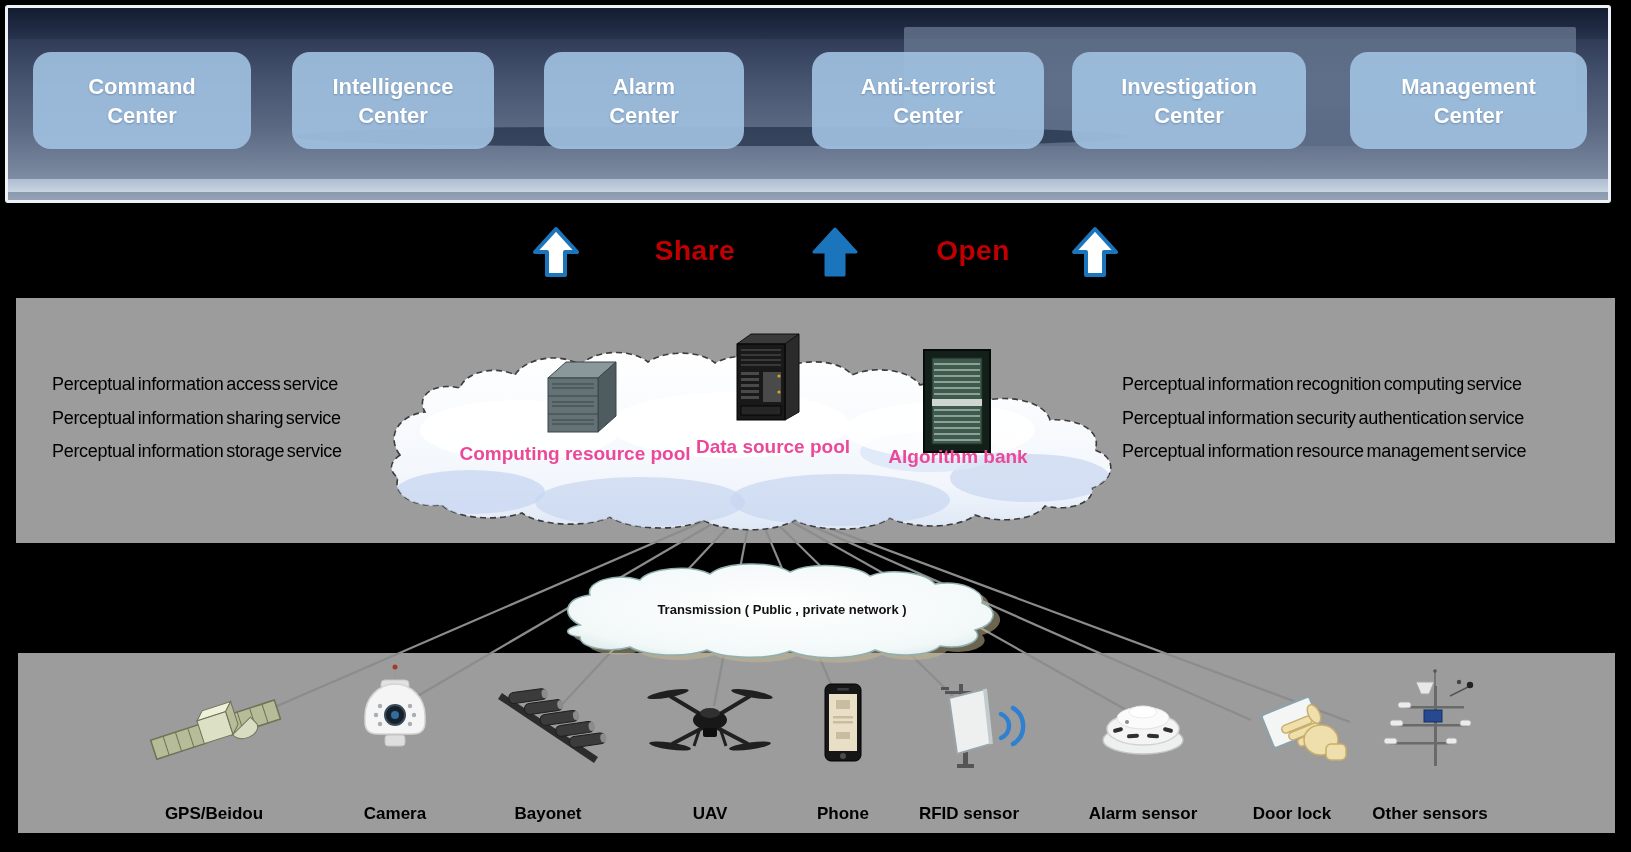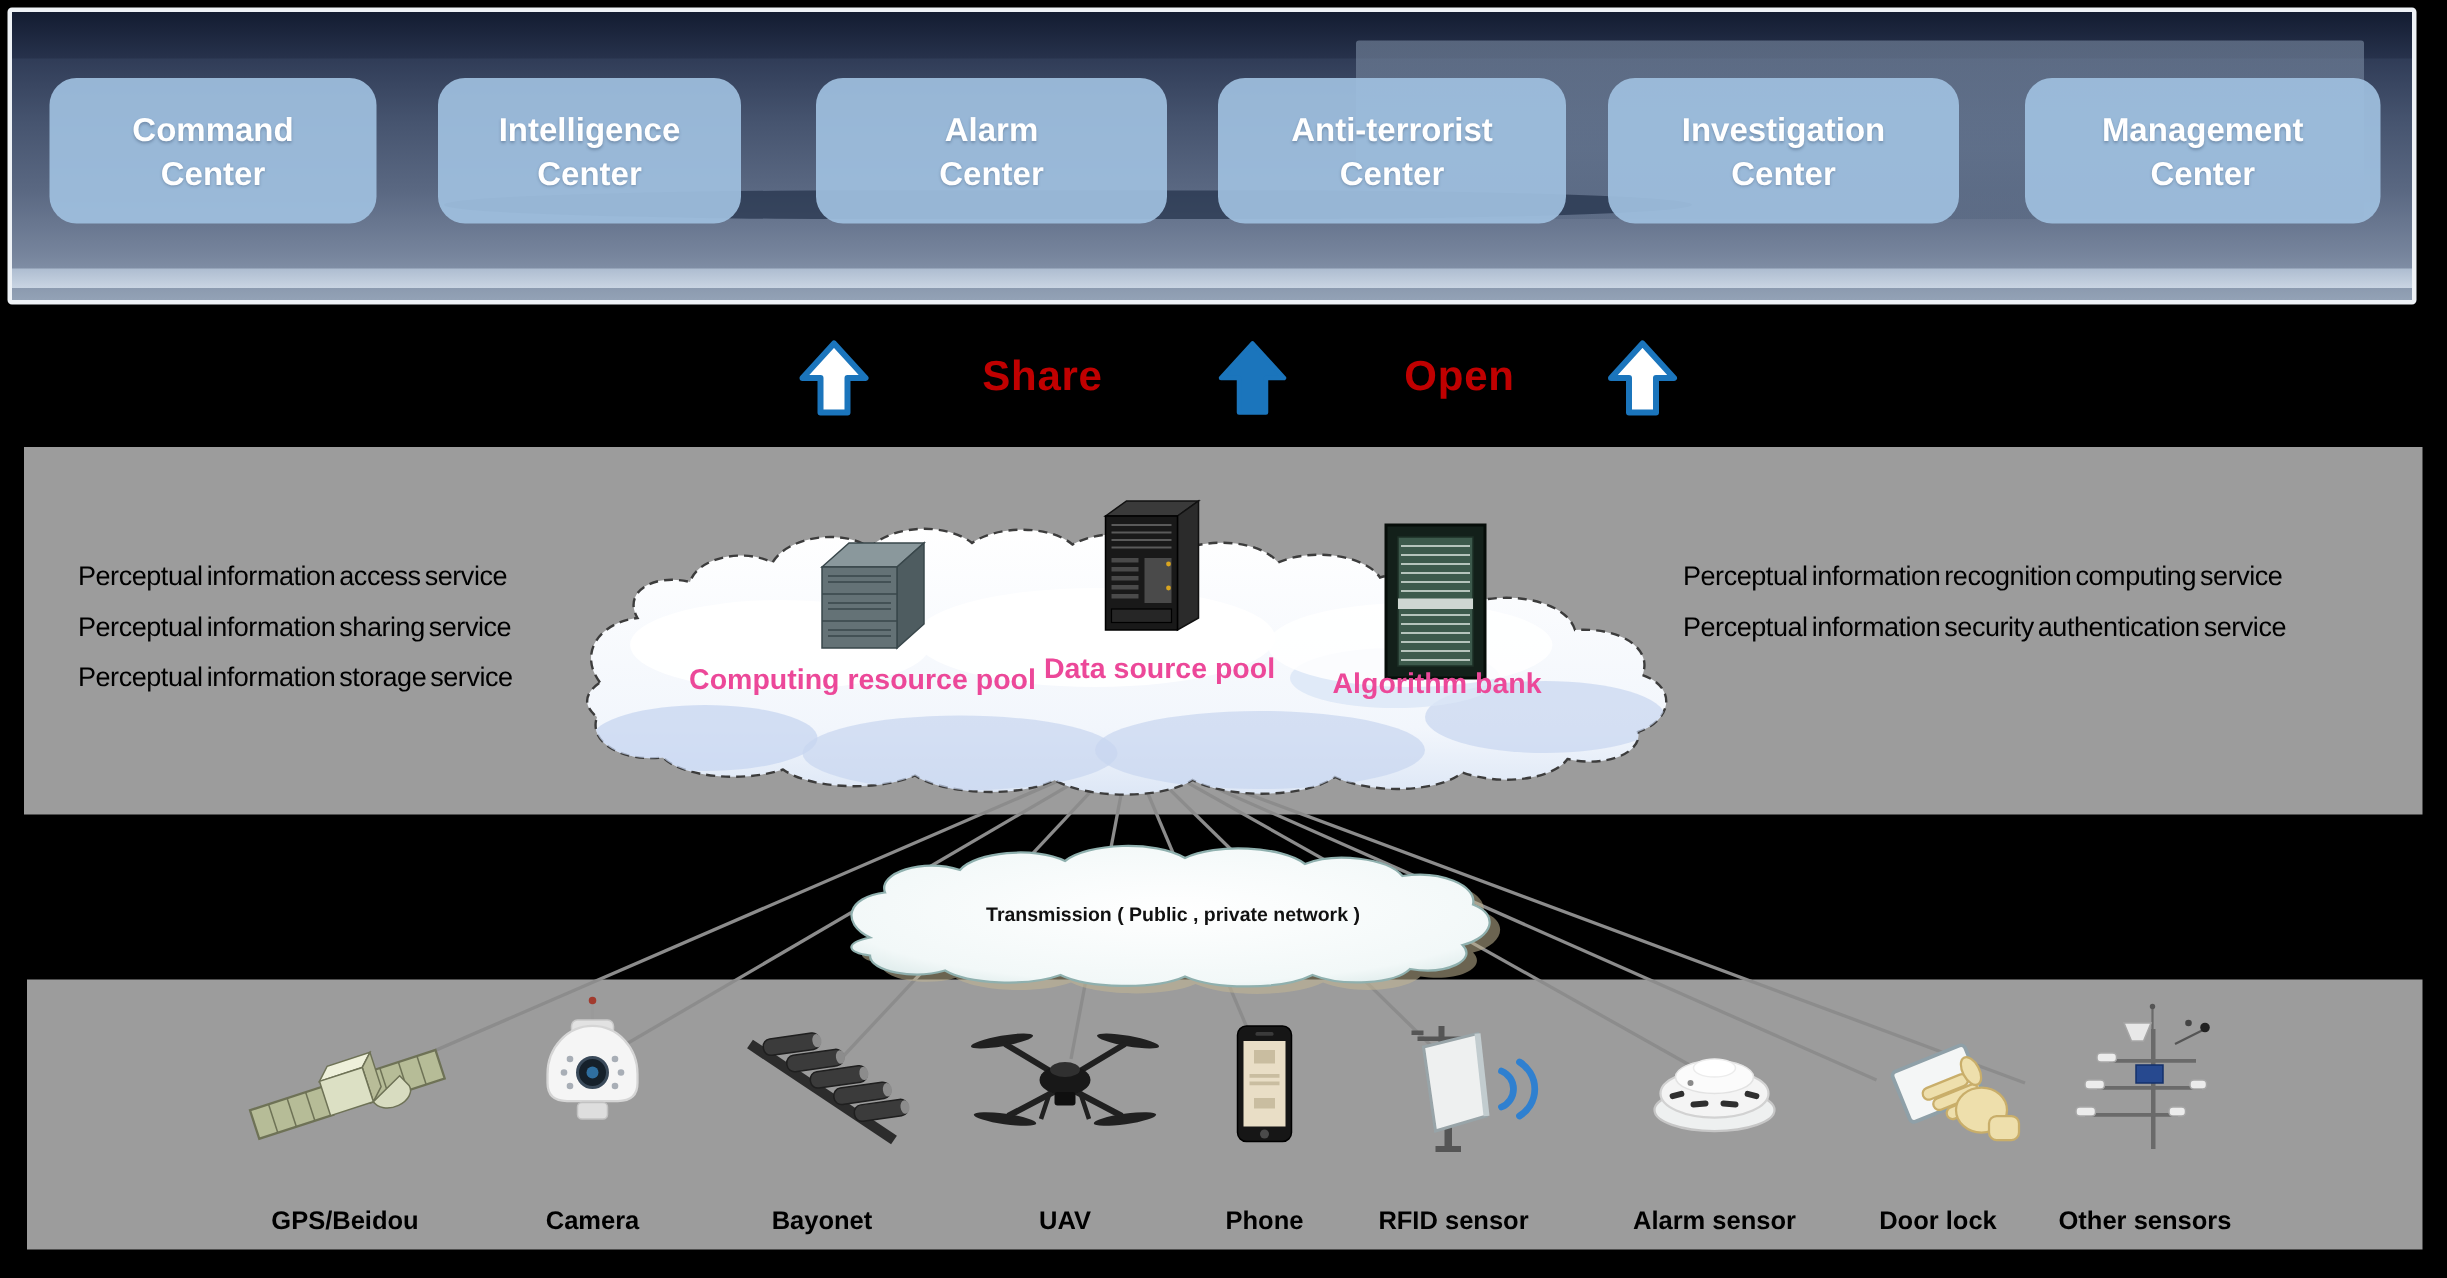--- a/index.html
+++ b/index.html
@@ -67,21 +67,21 @@
   </div>
 
   <div class="center-card" style="left:33px;width:218px;">
     <span>Command</span>
     <span>Center</span>
   </div>
   <div class="center-card" style="left:292px;width:202px;">
     <span>Intelligence</span>
     <span>Center</span>
   </div>
-  <div class="center-card" style="left:544px;width:234px;">
+  <div class="center-card" style="left:544px;width:200px;">
     <span>Alarm</span>
     <span>Center</span>
   </div>
   <div class="center-card" style="left:812px;width:232px;">
     <span>Anti-terrorist</span>
     <span>Center</span>
   </div>
   <div class="center-card" style="left:1072px;width:234px;">
     <span>Investigation</span>
     <span>Center</span>
@@ -107,20 +107,21 @@
   <div class="band-bottom"></div>
 
   <div class="services services-left">
     <div>Perceptual information access service</div>
     <div>Perceptual information sharing service</div>
     <div>Perceptual information storage service</div>
   </div>
   <div class="services services-right">
     <div>Perceptual information recognition computing service</div>
     <div>Perceptual information security authentication service</div>
+    <div>Perceptual information resource management service</div>
   </div>
 
   <svg id="overlay" viewBox="0 0 1631 852">
     <defs>
       <linearGradient id="cloudGrad" x1="0" y1="0" x2="0" y2="1">
         <stop offset="0" stop-color="#ffffff"></stop>
           <stop offset="0.75" stop-color="#f2f6fc"></stop>
           <stop offset="1" stop-color="#dde7f6"></stop>
       </linearGradient>
       <radialGradient id="transGrad" cx="0.5" cy="0.45" r="0.75">
@@ -225,21 +226,21 @@
       <use href="#transCloudPath" fill="url(#transGrad)" stroke="#8fb0ae" stroke-width="1.5"></use>
     </g>
   </svg>
 
   <div class="pool-label" style="left:455px;top:443px;width:240px;">Computing resource pool</div>
   <div class="pool-label" style="left:653px;top:436px;width:240px;">Data source pool</div>
   <div class="pool-label" style="left:858px;top:446px;width:200px;">Algorithm bank</div>
 
   <div class="transmission-label">Transmission ( Public , private network )</div>
 
-  <div class="device" style="left:160px;">
+  <div class="device" style="left:144px;">
     <svg width="140" height="138" viewBox="0 0 140 138">
       <g transform="rotate(-18 70 70)">
         <rect x="6" y="62" width="52" height="20" fill="#b6bc97" stroke="#6e7256" stroke-width="1.5"></rect>
         <line x1="19" y1="62" x2="19" y2="82" stroke="#6e7256"></line>
           <line x1="32" y1="62" x2="32" y2="82" stroke="#6e7256"></line>
           <line x1="45" y1="62" x2="45" y2="82" stroke="#6e7256"></line>
         <rect x="84" y="62" width="52" height="20" fill="#b6bc97" stroke="#6e7256" stroke-width="1.5"></rect>
         <line x1="97" y1="62" x2="97" y2="82" stroke="#6e7256"></line>
           <line x1="110" y1="62" x2="110" y2="82" stroke="#6e7256"></line>
           <line x1="123" y1="62" x2="123" y2="82" stroke="#6e7256"></line>

